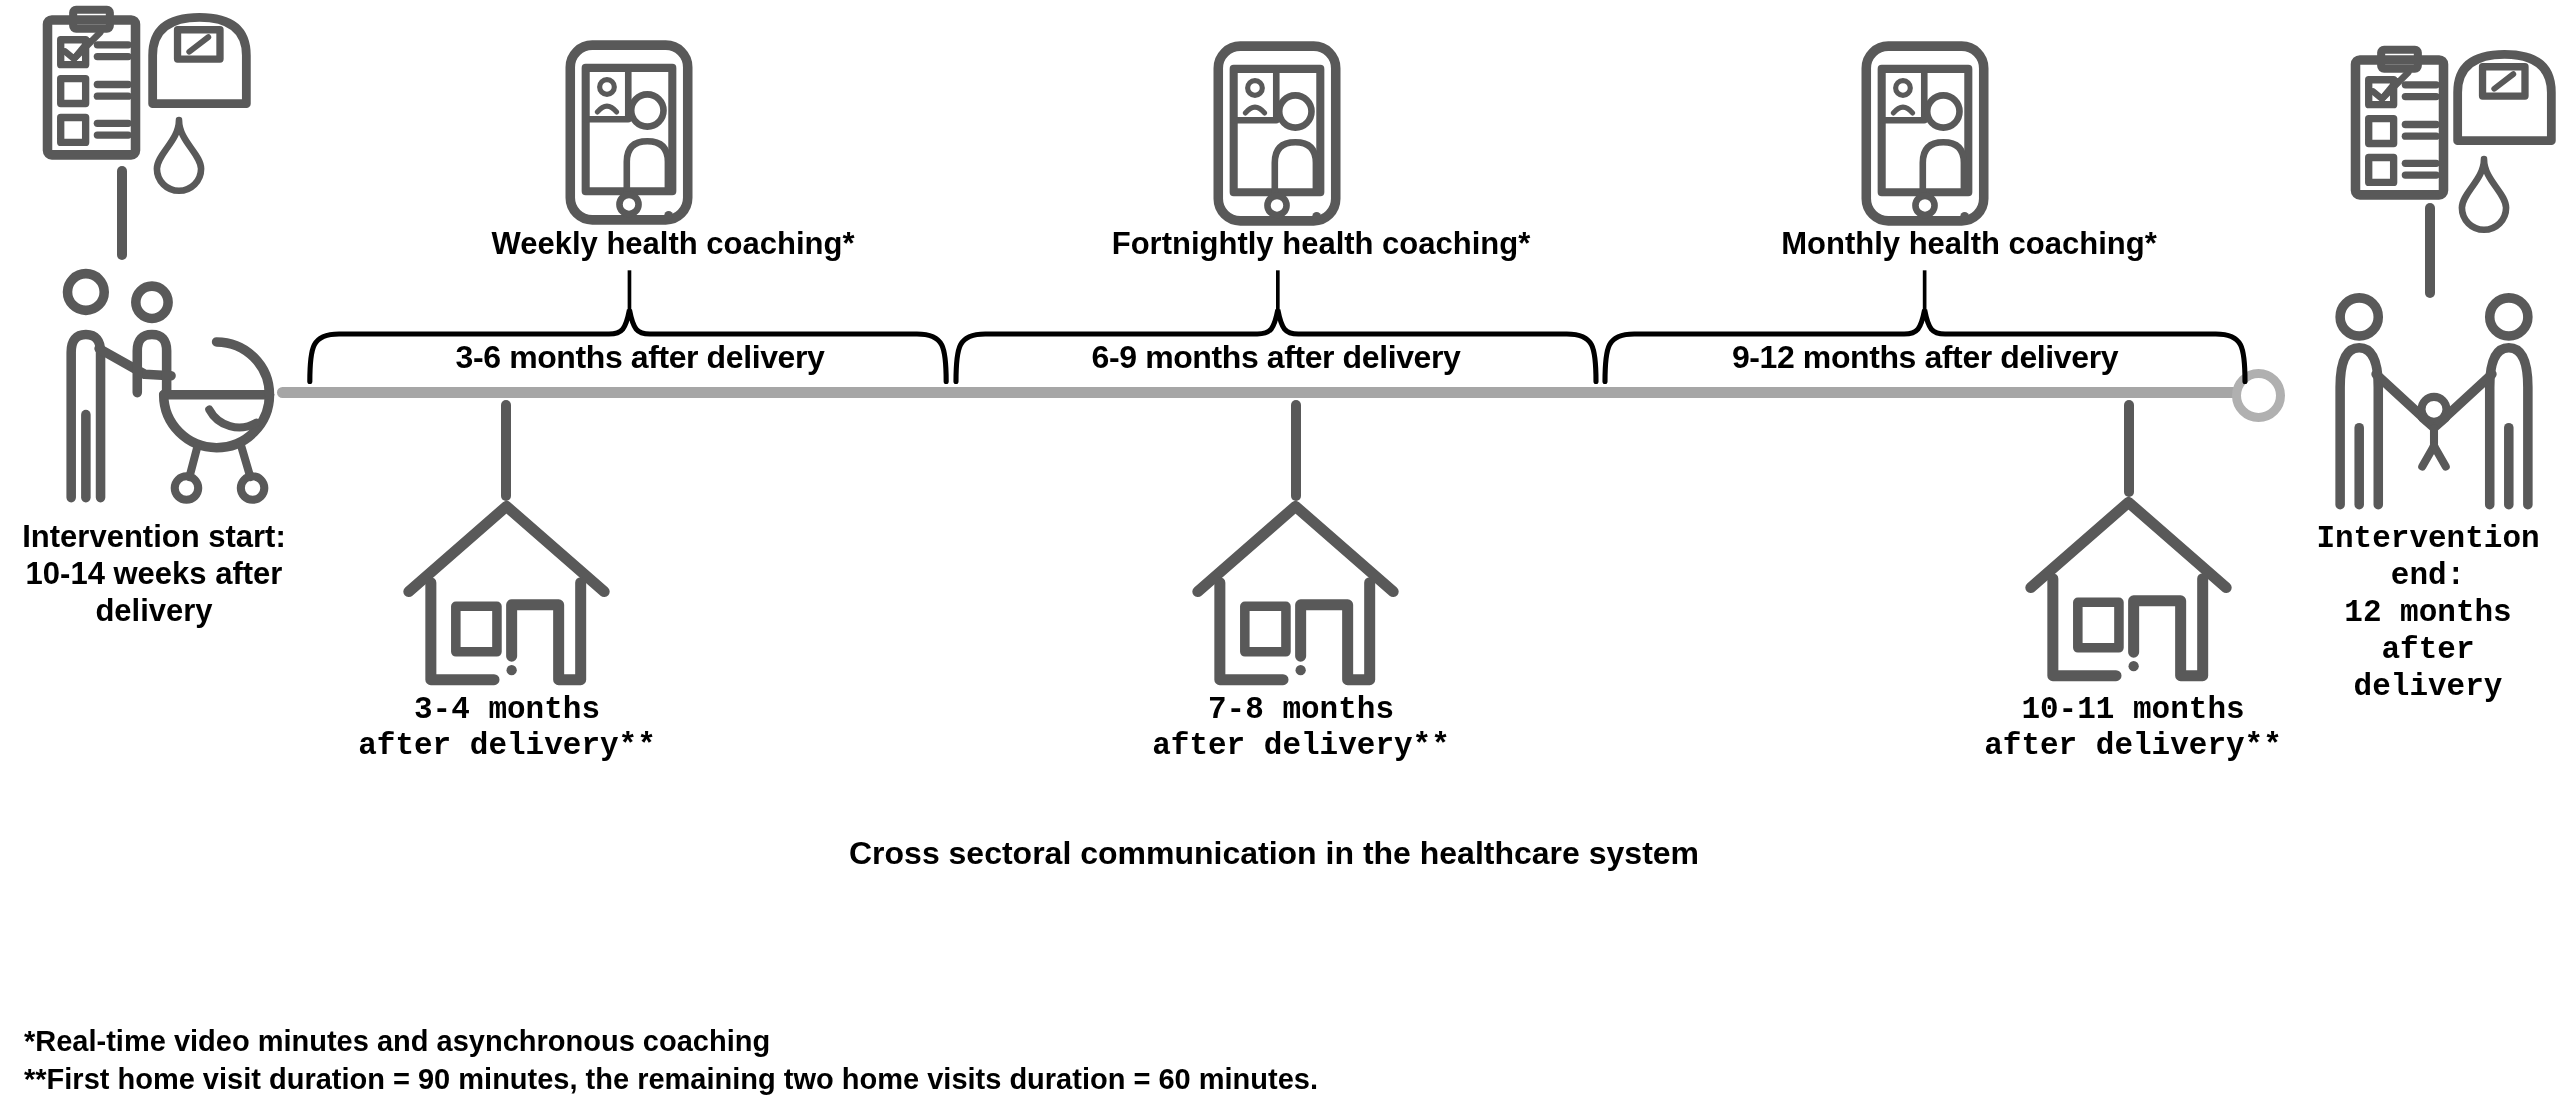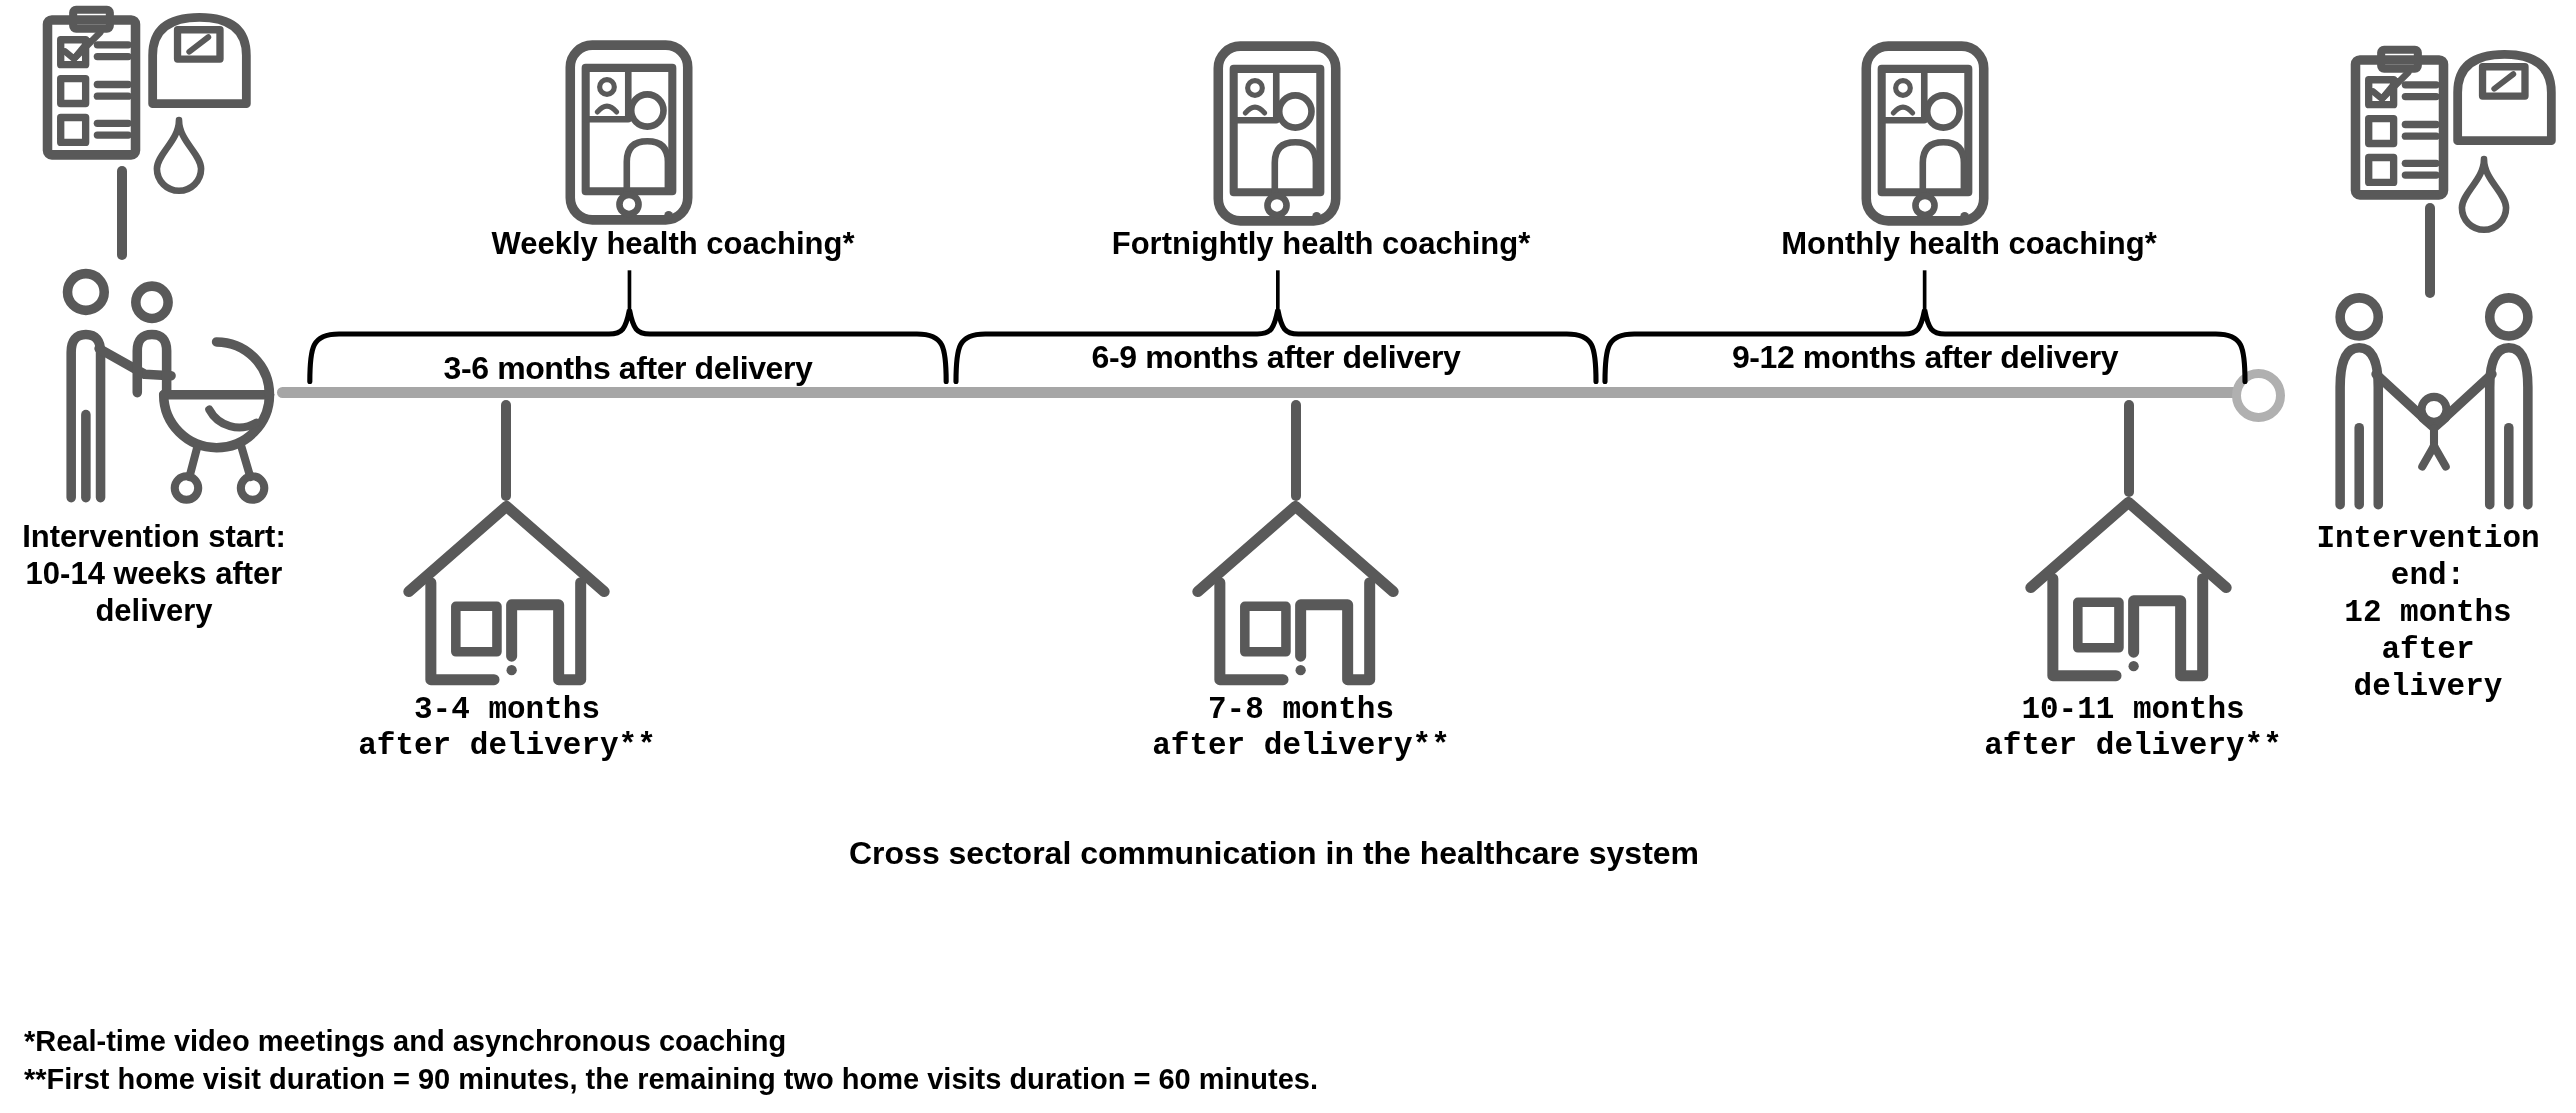--- a/index.html
+++ b/index.html
@@ -89,21 +89,21 @@
     <rect class="ink" x="28" y="38" width="118" height="168" stroke-width="11"></rect>
     <rect class="ink" x="28" y="38" width="58" height="70" stroke-width="9"></rect>
     <circle class="ink" cx="57" cy="64" r="10" stroke-width="7"></circle>
     <path class="ink" d="M44 98 Q57 82 70 98" stroke-width="7"></path>
     <circle class="ink" cx="112" cy="96" r="22" stroke-width="9"></circle>
     <path class="ink" d="M84 205 L84 166 Q84 138 112 138 Q140 138 140 166 L140 205" stroke-width="9"></path>
     <circle class="ink" cx="87" cy="224" r="13" stroke-width="9"></circle>
     <circle cx="141" cy="239" r="6" fill="#595959"></circle>
   </svg>
   <div class="abs coach-label" style="left:629px;">Weekly health coaching*</div>
-  <div class="abs seg-label" style="left:305px;width:646px;margin-top:11px;">3-6 months after delivery</div>
+  <div class="abs seg-label" style="left:317px;width:646px;">3-6 months after delivery</div>
   <div class="abs drop-line" style="left:501px;top:400px;height:101px;"></div>
   <svg class="abs" style="left:400px;top:496px;" width="213" height="197" viewBox="0 0 290 268">
     <path class="ink" d="M12 130 L145 14 L278 130" stroke-width="15"></path>
     <path class="ink" d="M42 118 L42 250 L128 250" stroke-width="15"></path>
     <rect class="ink" x="76" y="150" width="56" height="62" stroke-width="13"></rect>
     <path class="ink" d="M152 218 L152 148 L216 148 L216 250 L246 250 L246 118" stroke-width="15"></path>
     <circle cx="152" cy="237" r="7" fill="#595959"></circle>
   </svg>
   <div class="label house-label" style="left:507px;">3-4 months
 after delivery**</div>
@@ -204,17 +204,17 @@
       <path class="ink" d="M268 185 L268 290" stroke-width="13"></path>
       <path class="ink" d="M245 112 L182 170" stroke-width="13"></path>
     </svg>
     <div class="label milestone-caption" style="left:35px;top:520px;width:264px;font-family:Liberation Mono, monospace;">Intervention end:
 12 months after
 delivery</div>
   </div>
 
   <div class="abs bottom-caption" style="left:1274px;">Cross sectoral communication in the healthcare system</div>
 
-  <div class="footnote" style="top:1025px;">*Real-time video meetings and asynchronous coaching</div>
+  <div class="footnote" style="top:1025px;">*Real-time video minutes and asynchronous coaching</div>
   <div class="footnote" style="top:1063px;">**First home visit duration = 90 minutes, the remaining two home visits duration = 60 minutes.</div>
 
 </div>
 
 
 </body></html>

